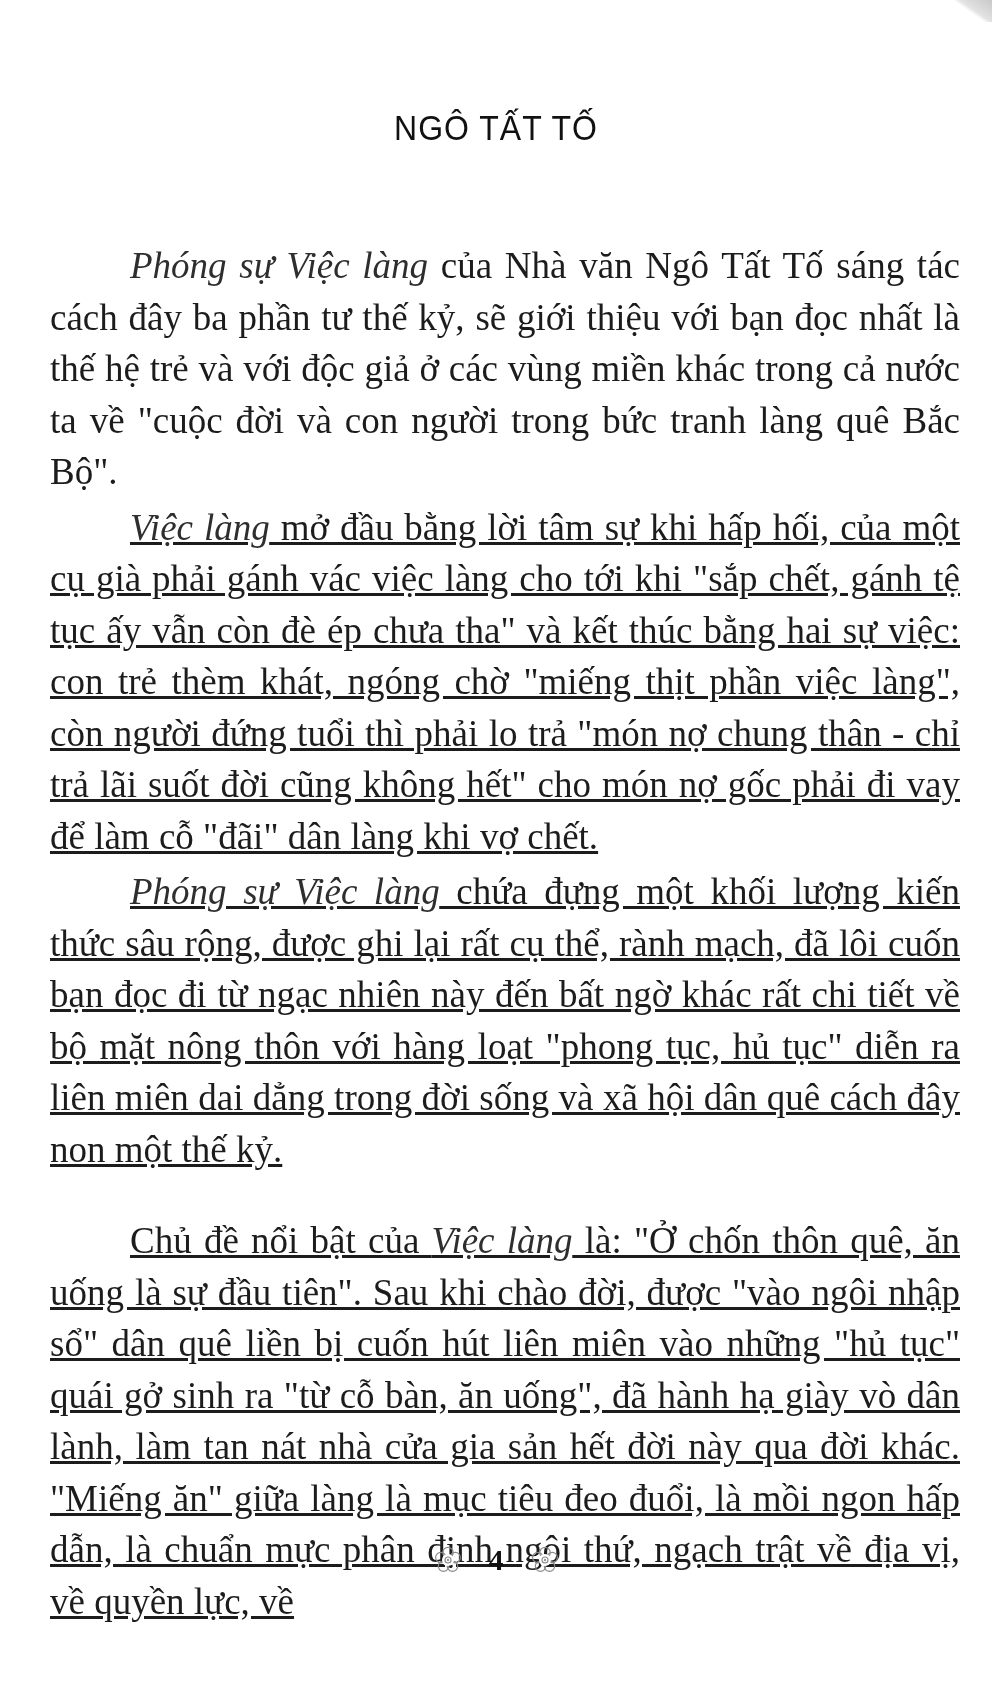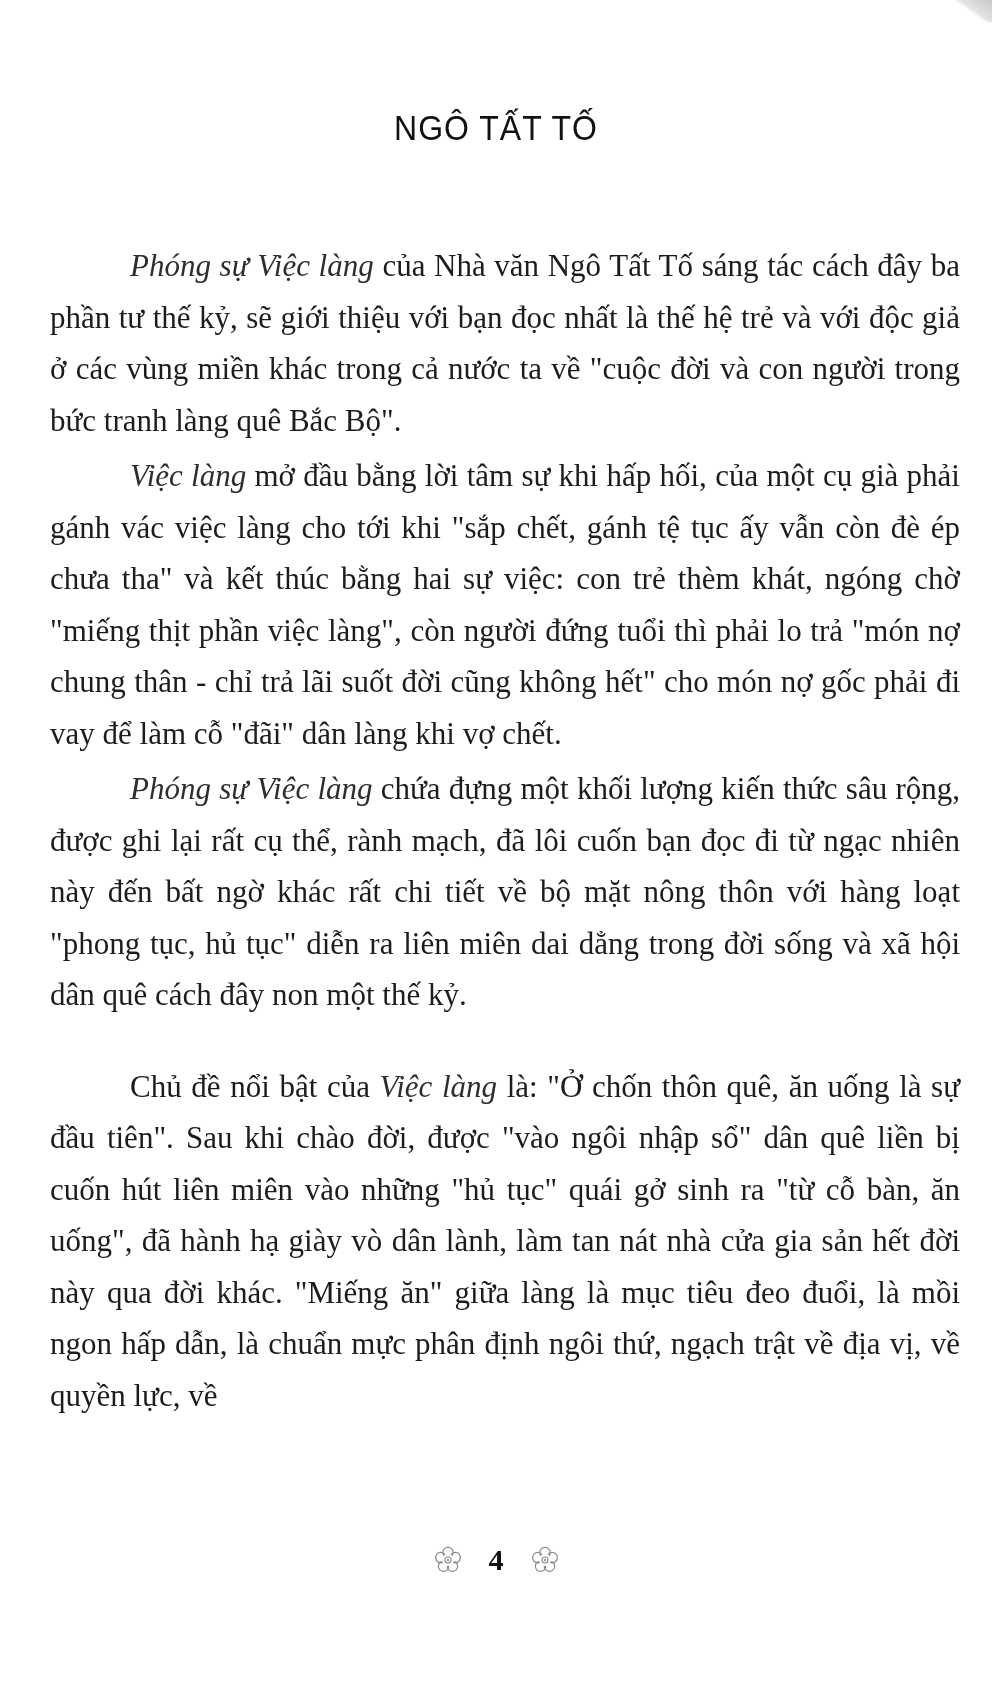--- a/index.html
+++ b/index.html
@@ -33,32 +33,33 @@
       font-size: 32px;
       letter-spacing: 1px;
       color: #111;
       transform: scaleY(1.12);
     }
     .body-text {
       position: absolute;
       top: 240px;
       left: 50px;
       width: 910px;
-      font-size: 31px;
+      font-size: 37px;
       line-height: 51.5px;
       text-align: justify;
       text-align-last: left;
       color: #1c1c1c;
     }
     .para {
       margin: 0;
       text-indent: 80px;
     }
     .para + .para {
       margin-top: 4px;
+      text-decoration: underline;
     }
     .para.gap-before {
       margin-top: 40px;
     }
     .italic {
       font-style: italic;
       color: #2e2e2e;
     }
     .footer {
       position: absolute;

